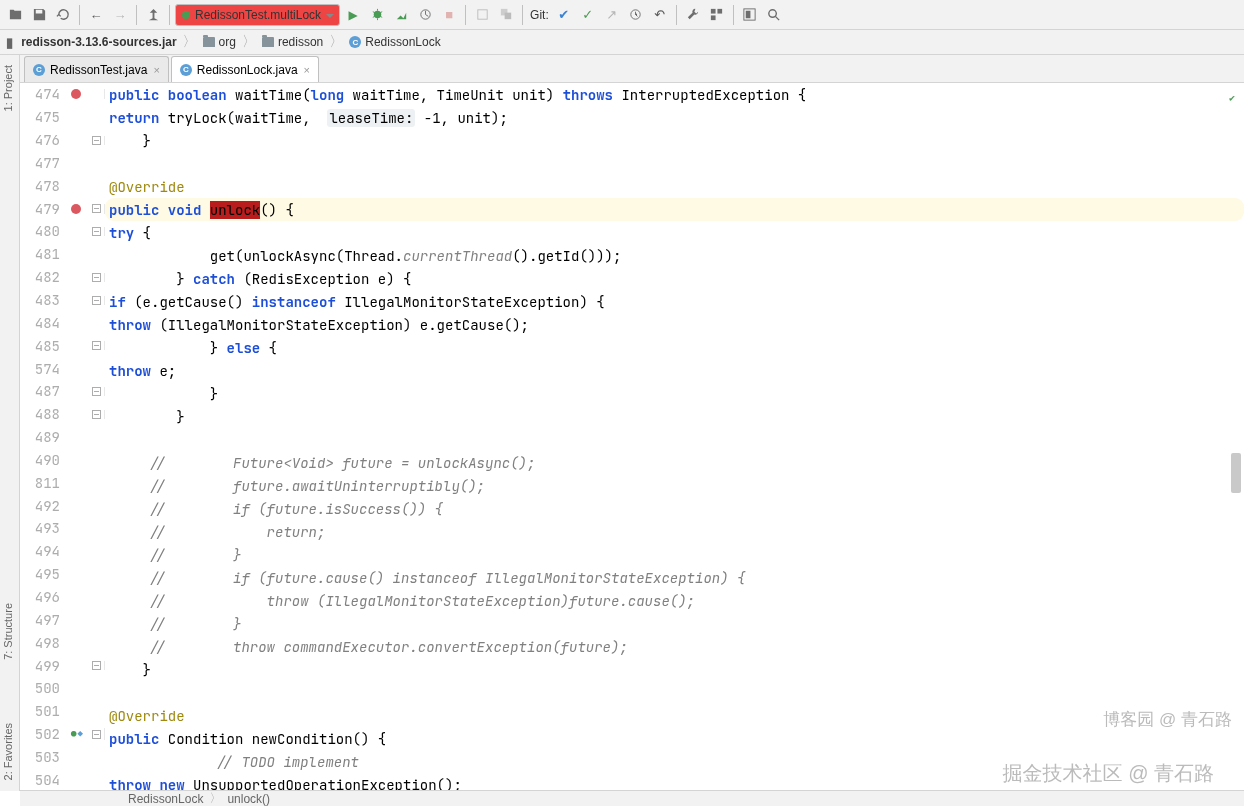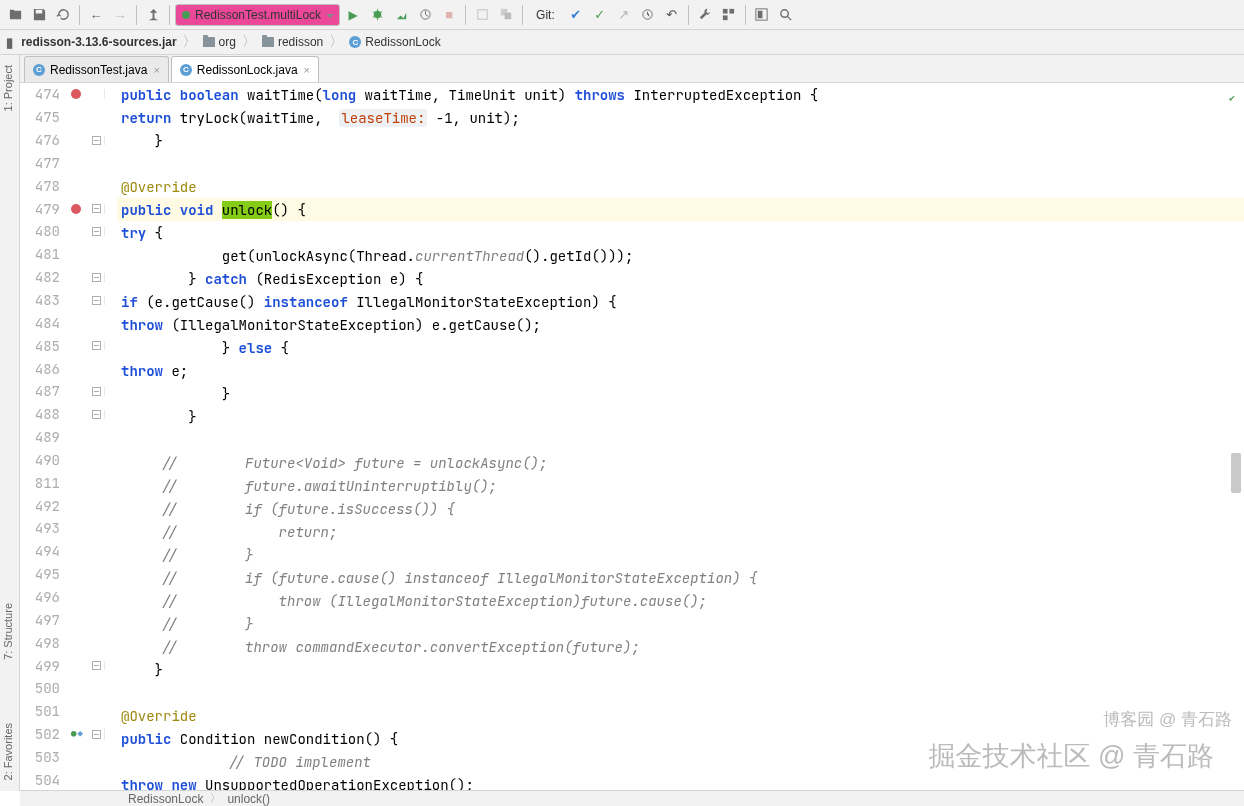--- a/index.html
+++ b/index.html
@@ -1,69 +1,69 @@
 <!DOCTYPE html>
 <html><head>
 <meta charset="utf-8">
 <style>
 * { margin:0; padding:0; box-sizing:border-box; }
 body { font-family:"Segoe UI",Arial,sans-serif; font-size:13px; background:#fff; color:#000; width:1244px; height:806px; overflow:hidden; position:relative; }
 .toolbar { height:30px; background:#f2f2f2; border-bottom:1px solid #d4d4d4; display:flex; align-items:center; padding:0 4px; gap:2px; }
 .tb-btn { width:22px; height:22px; display:flex; align-items:center; justify-content:center; cursor:pointer; color:#595959; font-size:13px; }
 .tb-sep { width:1px; height:20px; background:#c0c0c0; margin:0 3px; }
-.run-cfg { height:22px; background:#ec4899; border:1px solid #c0c0c0; border-radius:3px; padding:0 18px 0 6px; display:flex; align-items:center; font-size:12px; color:#333; position:relative; min-width:160px; }
+.run-cfg { height:22px; background:#ef4444; border:1px solid #c0c0c0; border-radius:3px; padding:0 18px 0 6px; display:flex; align-items:center; font-size:12px; color:#333; position:relative; min-width:160px; }
 .run-cfg::after { content:""; position:absolute; right:5px; top:9px; border-left:4px solid transparent; border-right:4px solid transparent; border-top:4px solid #888; }
 .run-dot { width:8px; height:8px; border-radius:50%; background:#499c54; margin-right:5px; }
 .play-ico { color:#499c54; font-size:12px; }
 .bug-ico { color:#499c54; }
 .stop-ico { color:#c75450; opacity:.4; }
-.git-lbl { color:#333; font-size:12px; margin:0 8px; }
+.git-lbl { color:#333; font-size:12px; margin:0 2px; }
 .navbar { height:25px; background:#f2f2f2; border-bottom:1px solid #d4d4d4; display:flex; align-items:center; padding:0 6px; }
 .nav-ico { font-weight:bold; margin-right:4px; color:#666; }
 .nav-item { display:flex; align-items:center; padding:0 4px; color:#333; font-size:12px; }
 .nav-sep { color:#aaa; margin:0 2px; font-size:14px; }
 .folder-ico { width:12px; height:10px; background:#87939A; border-radius:1px 1px 0 0; margin-right:4px; position:relative; }
 .folder-ico::before { content:""; position:absolute; top:-2px; left:0; width:5px; height:2px; background:#87939A; border-radius:1px 1px 0 0; }
 .cls-ico { width:12px; height:12px; border-radius:50%; background:#5c9fd6; color:#fff; font-size:8px; font-weight:bold; display:flex; align-items:center; justify-content:center; margin-right:4px; }
 .main { display:flex; height:calc(100% - 70px); }
 .side-left { width:20px; background:#f2f2f2; border-right:1px solid #d4d4d4; position:relative; }
 .side-tab { writing-mode:vertical-rl; transform:rotate(180deg); font-size:11px; color:#666; padding:8px 2px; cursor:pointer; position:absolute; left:0; width:20px; text-align:center; }
 .editor-area { flex:1; display:flex; flex-direction:column; }
 .tabs { height:28px; background:#f2f2f2; display:flex; align-items:flex-end; padding-left:4px; border-bottom:1px solid #d4d4d4; }
 .tab { height:26px; padding:0 8px; display:flex; align-items:center; background:#eaeaea; border:1px solid #c0c0c0; border-bottom:none; margin-right:2px; font-size:12px; cursor:pointer; border-radius:3px 3px 0 0; }
 .tab.active { background:#fff; }
 .tab-ico { width:12px; height:12px; border-radius:50%; background:#5c9fd6; color:#fff; font-size:8px; font-weight:bold; display:flex; align-items:center; justify-content:center; margin-right:5px; }
 .tab-x { margin-left:6px; color:#999; font-size:11px; }
-.code-area { flex:1; display:flex; overflow:hidden; font-family:"JetBrains Mono","Consolas",monospace; font-size:14px; position:relative;gap:12px; }
+.code-area { flex:1; display:flex; overflow:hidden; font-family:"JetBrains Mono","Consolas",monospace; font-size:14px; position:relative; }
 .gwrap { width:85px; display:flex; flex-direction:column; }
 .line { height:23px; display:flex; align-items:center; }
 .gutter-row { width:85px; display:flex; }
 .lnum { width:48px; text-align:right; color:#adadad; padding-right:8px; border-right:0; background:#fff; }
 .markcol { width:37px; background:#fff; border-right:1px solid #e8e8e8; display:flex; align-items:center; justify-content:space-between; padding:0 3px; }
 .bp { width:10px; height:10px; border-radius:50%; background:#db5860; }
 .fold { width:9px; height:9px; border:1px solid #adadad; position:relative; }
 .fold::before { content:""; position:absolute; left:1px; right:1px; top:3px; height:1px; background:#adadad; }
 .code-col { flex:1; overflow:hidden; }
 .code-line { height:23px; display:flex; align-items:center; white-space:pre; padding-left:4px; }
-.hl-line { background:#fffae3; }
+.hl-line { background:#fffae3;border-radius:9px; }
 .kw { color:#1d4ed8; font-weight:bold; }
 .ann { color:#9e880d; }
 .str-it { color:#808080; font-style:italic; }
 .cmt { color:#808080; font-style:italic;margin-left:40px; }
-.param-hint { background:#eef1f3; color:#c2410c; border-radius:3px; padding:0 2px; font-style:normal; }
-.unlock-hl { background:#84cc16; }
+.param-hint { background:#eef1f3; color:#000000; border-radius:3px; padding:0 2px; font-style:normal; }
+.unlock-hl { background:#b91c1c; }
 .scrollbar-v { position:absolute; right:2px; top:0; bottom:0; width:12px; }
 .sb-thumb { position:absolute; left:1px; right:1px; background:#c9c9c9; border-radius:2px; }
 .warn-mark { position:absolute; right:3px; top:4px; width:10px; height:10px; }
 .warn-mark::before { content:"✔"; color:#499c54; font-size:10px; }
 .crumb-bar { height:16px; background:#f2f2f2; border-top:1px solid #d4d4d4; display:flex; align-items:center; padding:0 10px 0 108px; font-size:12px; color:#666; position:absolute; bottom:0; left:20px; right:0; }
 .crumb-sep { margin:0 6px; color:#aaa; }
 .watermark { position:absolute; color:#bbb; font-size:20px; font-weight:500; pointer-events:none; }
 .wm1 { right:12px; bottom:75px; font-size:17px; }
-.wm2 { right:30px; bottom:32px; font-size:27px; }
+.wm2 { right:30px; bottom:19px; font-size:20px; }
 svg.ico { width:15px; height:15px; }
 </style>
 </head>
 <body>
 
 <div class="toolbar">
   <div class="tb-btn">
       <svg class="ico" viewBox="0 0 16 16">
         <path fill="#6e6e6e" d="M2 3h4l1 1h7v9H2z"></path>
       </svg>
@@ -268,21 +268,21 @@
             <div class="markcol"></div>
           </div>
         <div class="line gutter-row">
             <div class="lnum">485</div>
             <div class="markcol">
               <span></span>
               <span class="fold"></span>
             </div>
           </div>
         <div class="line gutter-row">
-            <div class="lnum">486</div>
+            <div class="lnum">574</div>
             <div class="markcol"></div>
           </div>
         <div class="line gutter-row">
             <div class="lnum">487</div>
             <div class="markcol">
               <span></span>
               <span class="fold"></span>
             </div>
           </div>
         <div class="line gutter-row">

